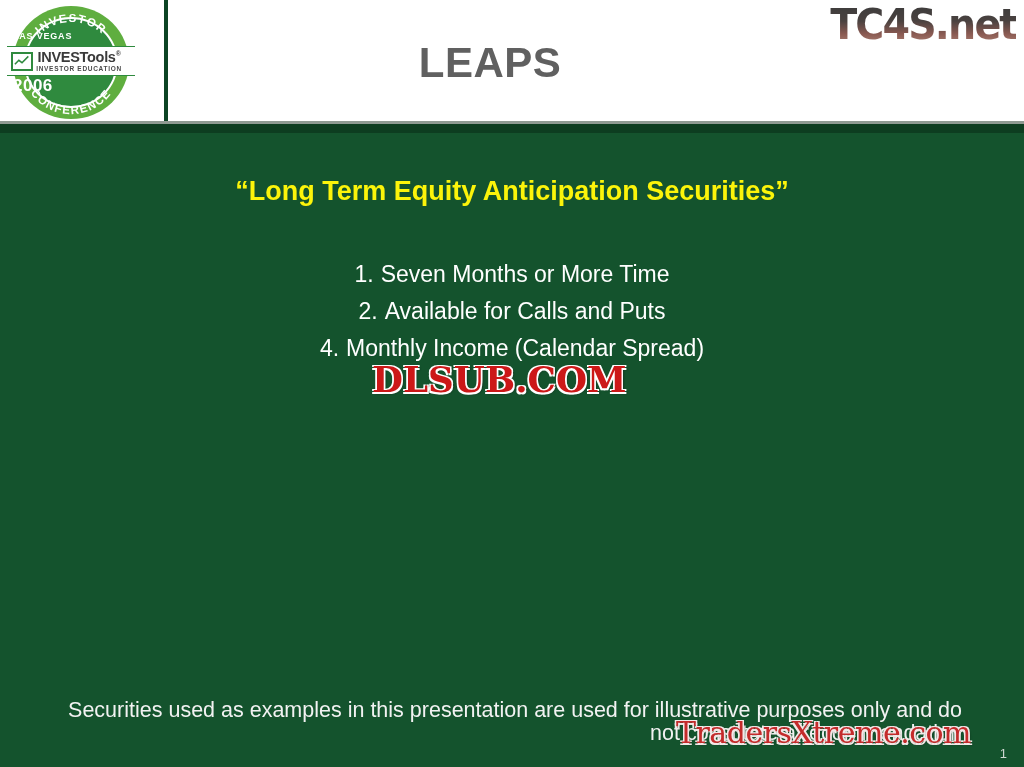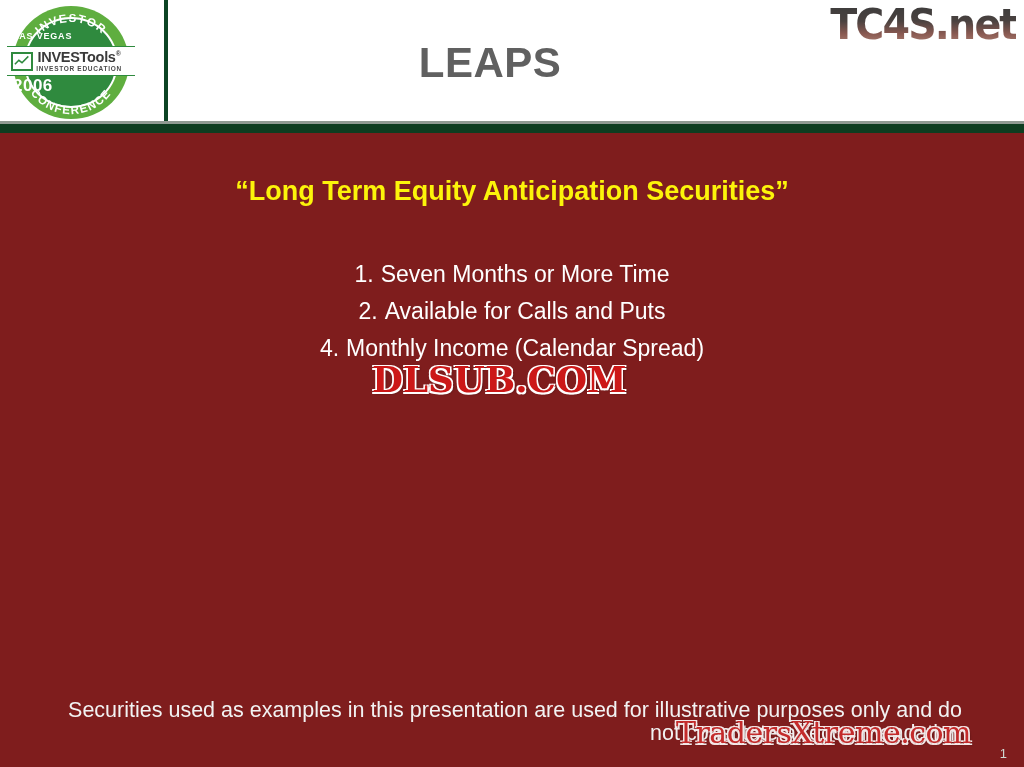--- a/index.html
+++ b/index.html
@@ -201,21 +201,21 @@
     transform-origin: right top;
   }
 
   
   .body-area {
     position: absolute;
     left: 0;
     top: 133px;
     width: 1024px;
     height: 634px;
-    background: #7f1d1d;
+    background: #14532d;
   }
 
   .headline {
     position: absolute;
     left: 0;
     top: 43px;
     width: 1024px;
     text-align: center;
     color: #fcf40a;
     font-size: 27px;

